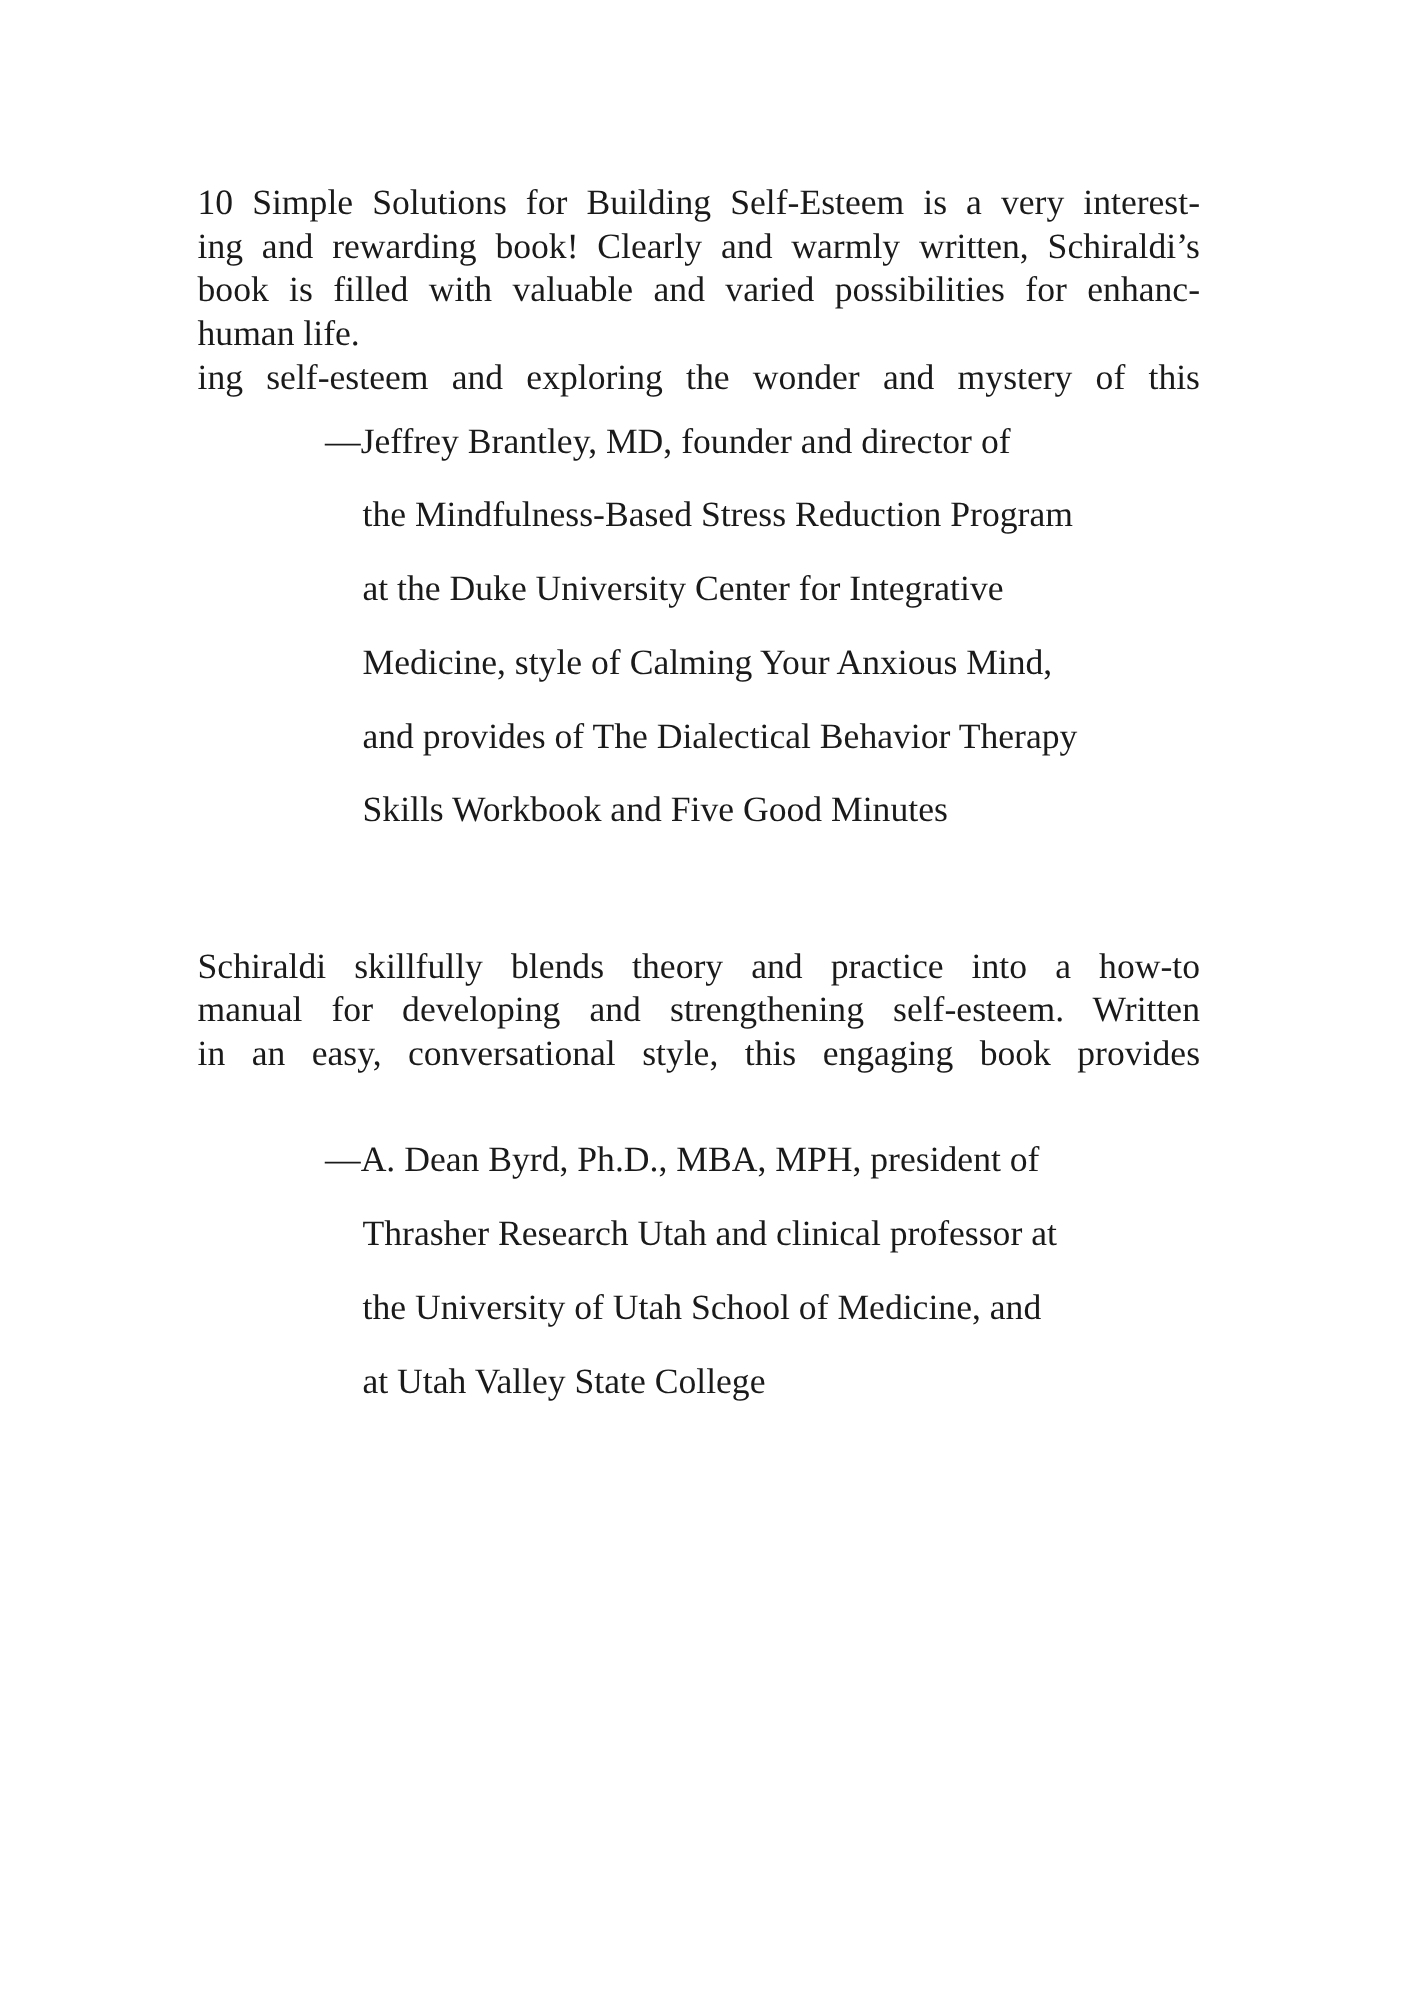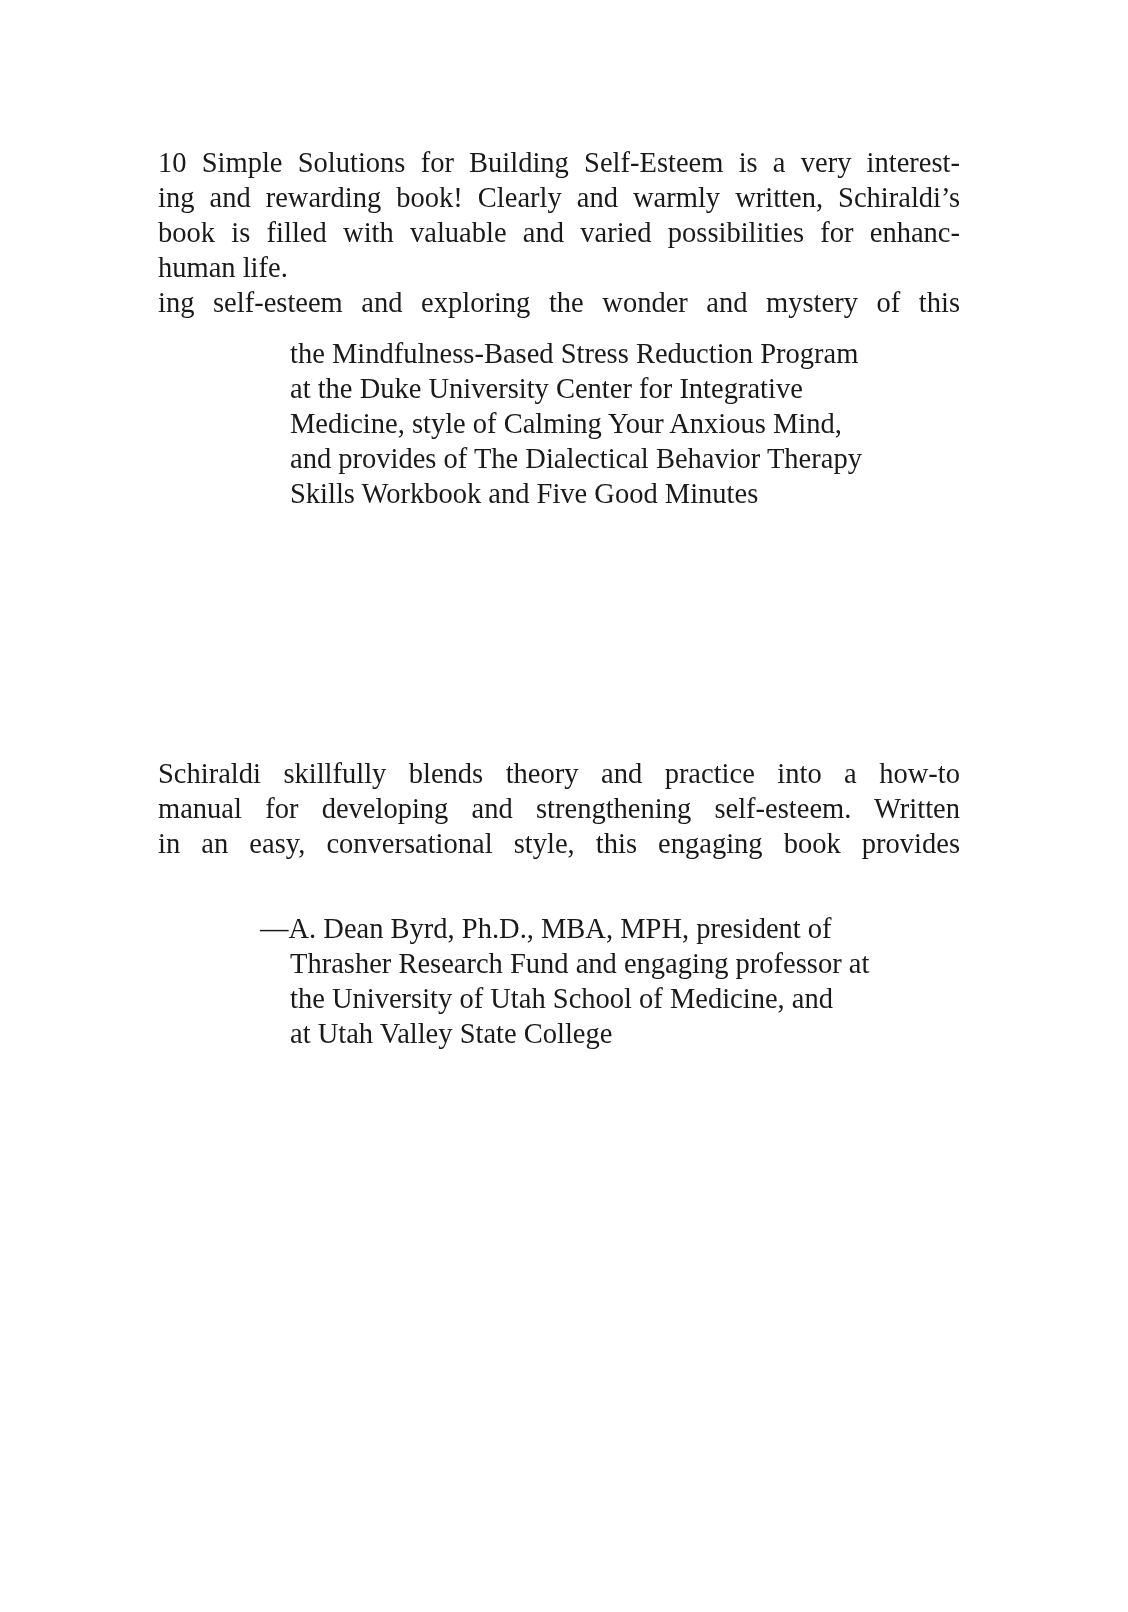--- a/index.html
+++ b/index.html
@@ -5,46 +5,47 @@
   html, body { margin: 0; padding: 0; background: #ffffff; }
   body { width: 1128px; height: 1612px; position: relative; overflow: hidden;
          font-family: "Liberation Serif", "DejaVu Serif", serif; color: #1a1a1a; }
   .para { position: absolute; left: 158px; width: 802px; font-size: 28.5px; line-height: 35px;
           text-align: justify; }
   .line { display: block; white-space: nowrap; text-align-last: justify; }
   .line.last { text-align-last: left; }
   .it { }
   .attr { position: absolute; font-size: 28.5px; line-height: 35px; }
   .attr .line { text-align-last: left; }
-  .attr .indent { padding-left: 30px; }
+  .attr .indent { padding-left: 30px; margin-top: 24px; }
   #q1 { top: 145px; }
   #a1 { top: 336px; left: 260px; }
   #q2 { top: 756px; }
   #a2 { top: 911px; left: 260px; }
 </style>
 </head>
 <body>
 
 <div class="para" id="q1">
     <span class="line"><span>10 Simple Solutions for Building Self-Esteem </span><span class="it">is a very interest-</span></span>
     <span class="line"><span class="it">ing and rewarding book!  Clearly and warmly written, Schiraldi’s</span></span>
     <span class="line"><span class="it">book is filled with valuable and varied possibilities for enhanc-</span></span>
     <span class="line last"><span class="it">human life.</span></span>
     <span class="line"><span class="it">ing self-esteem and exploring the wonder and mystery of this</span></span>
   </div>
 <div class="attr" id="a1">
+    <span class="line"><span>—Jeffrey Brantley, MD, founder and director of</span></span>
     <span class="line indent"><span>the Mindfulness-Based Stress Reduction Program</span></span>
     <span class="line indent"><span>at the Duke University Center for Integrative</span></span>
     <span class="line indent"><span>Medicine, style of </span><span class="it">Calming Your Anxious Mind</span><span>,</span></span>
     <span class="line indent"><span>and provides of </span><span class="it">The Dialectical Behavior Therapy</span></span>
     <span class="line last indent"><span class="it">Skills Workbook</span><span> and </span><span class="it">Five Good Minutes</span></span>
   </div>
 <div class="para" id="q2">
     <span class="line"><span class="it">Schiraldi skillfully blends theory and practice into a how-to</span></span>
     <span class="line"><span class="it">manual for developing and strengthening self-esteem. Written</span></span>
     <span class="line"><span class="it">in an easy, conversational style, this engaging book provides</span></span>
   </div>
 <div class="attr" id="a2">
     <span class="line"><span>—A. Dean Byrd, Ph.D., MBA, MPH, president of</span></span>
-    <span class="line indent"><span>Thrasher Research Fund and engaging professor at</span></span>
+    <span class="line indent"><span>Thrasher Research Utah and clinical professor at</span></span>
     <span class="line indent"><span>the University of Utah School of Medicine, and</span></span>
     <span class="line last indent"><span>at Utah Valley State College</span></span>
   </div>
 
 </body></html>

